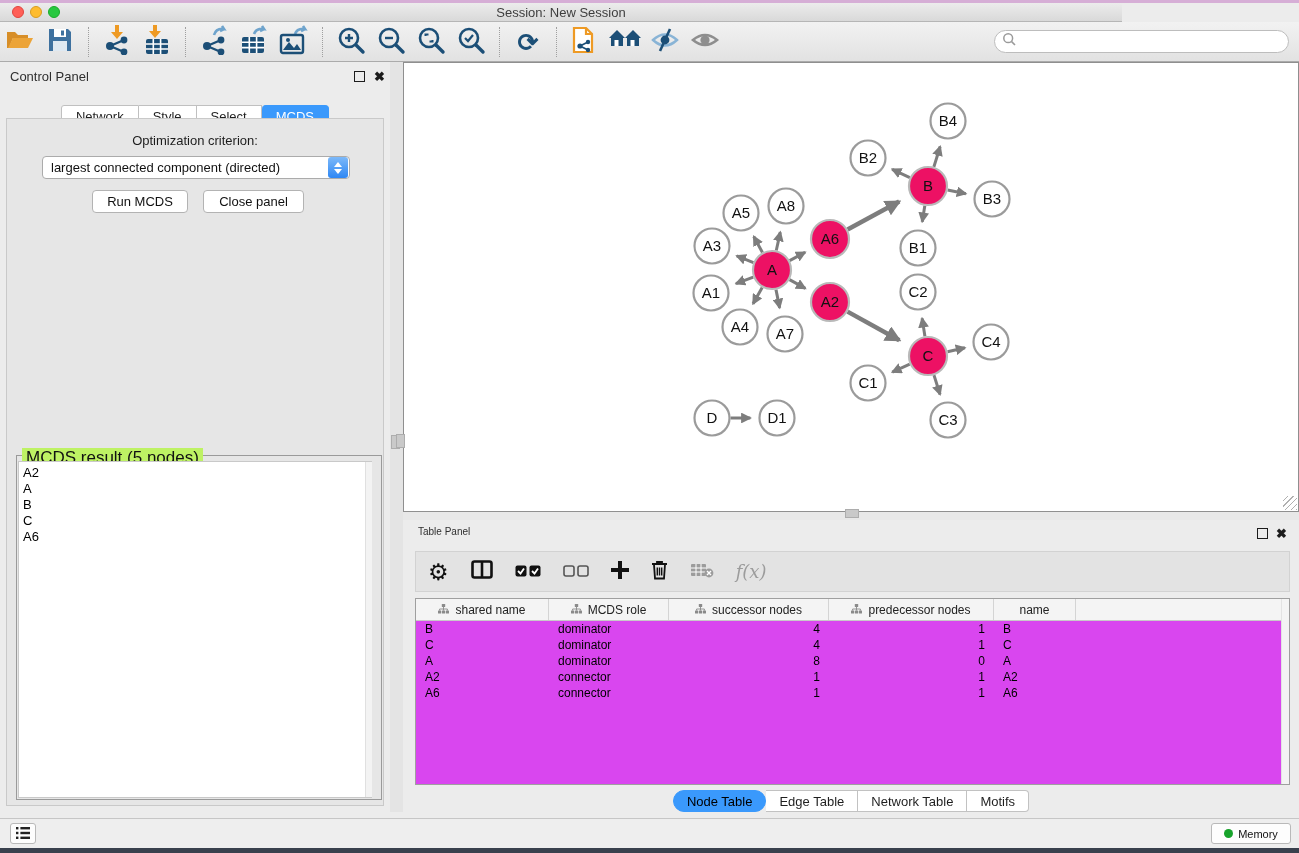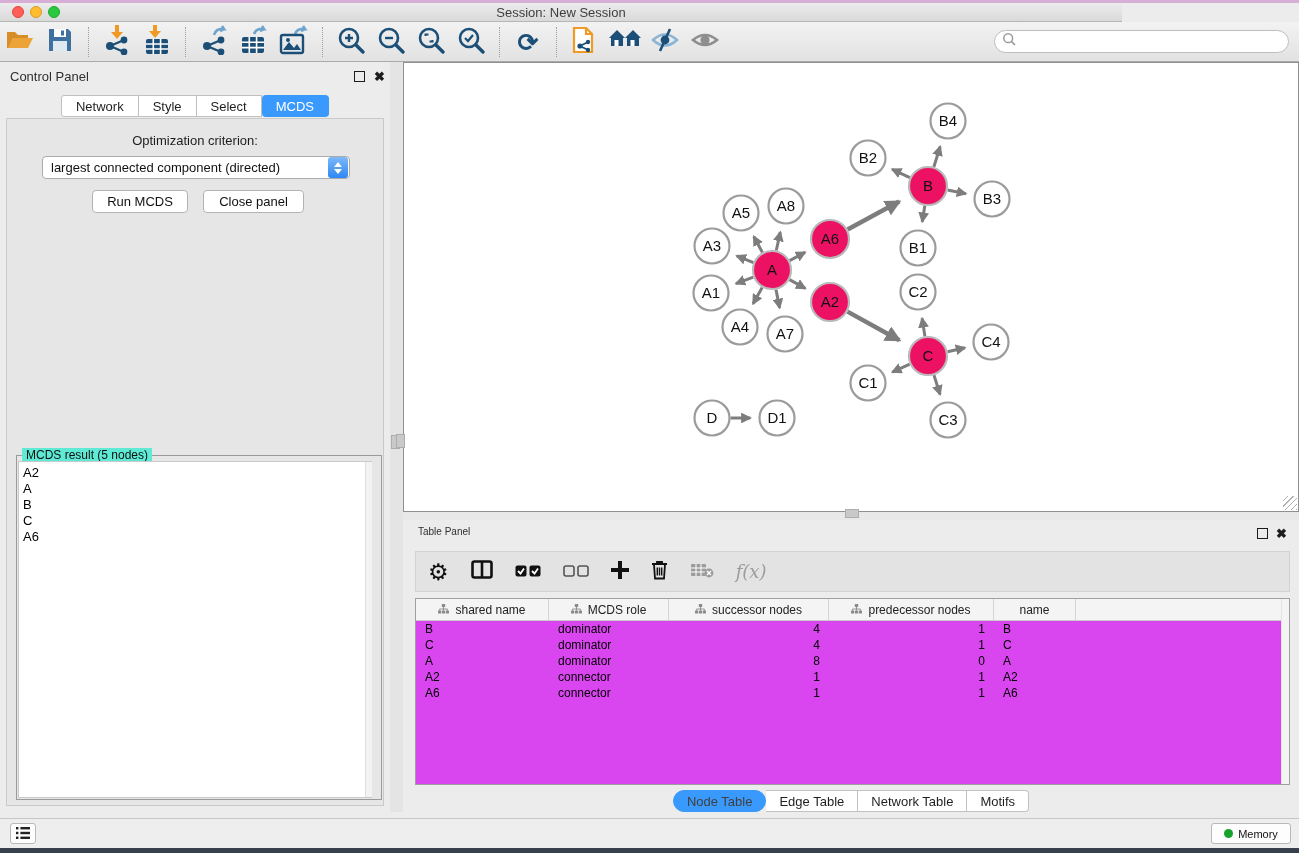--- a/index.html
+++ b/index.html
@@ -22,37 +22,37 @@
   .tb-btn { width:40px; height:34px; display:flex; align-items:center; justify-content:center; }
   .glyph-refresh { font-size:25px; font-weight:bold; color:#1c4f77; line-height:28px; }
   #search-wrap { position:absolute; right:10px; top:8px; width:295px; height:23px; background:#fff; border:1px solid #bdbdbd; border-radius:12px; display:flex; align-items:center; padding-left:7px; }
   #search-input { border:none; outline:none; flex:1; height:19px; font-size:12px; background:transparent; }
 
   
   #control-panel { left:0; top:62px; width:390px; height:750px; background:#ececec; }
   #cp-title { left:10px; top:69px; font-size:13px; color:#2f2f2f; }
   .mini-float { width:11px; height:11px; border:1.5px solid #1c1c1c; background:transparent; }
   .mini-close { font-size:13px; font-weight:bold; color:#1c1c1c; line-height:13px; }
-  #cp-tabs { left:0; top:95px; width:390px; display:flex; justify-content:center; }
+  #cp-tabs { left:0; top:105px; width:390px; display:flex; justify-content:center; }
   .cp-tab { height:22px; padding:0 14px; font-size:13px; line-height:21px; color:#1f1f1f; background:#fff; border:1px solid #c0c0c0; border-left:none; }
   .cp-tab:first-child { border-left:1px solid #c0c0c0; border-radius:3px 0 0 3px; }
   .cp-tab:last-child { border-radius:0 3px 3px 0; }
   .cp-tab.selected { background:#3a99fc; color:#fff; border-color:#3a99fc; border-radius:4px; }
   #cp-body { left:6px; top:118px; width:378px; height:688px; background:#e6e6e6; border:1px solid #c9c9c9; }
   #opt-label { left:0; top:133px; width:390px; text-align:center; font-size:13px; color:#1d1d1d; }
   #criterion-select { left:42px; top:156px; width:308px; height:23px; background:#fff; border:1px solid #ababab; border-radius:4px; display:flex; align-items:center; }
   #criterion-select .value { flex:1; font-size:13px; padding-left:8px; color:#111; white-space:nowrap; overflow:hidden; }
   #criterion-stepper { width:20px; height:21px; margin-right:1px; border-radius:3px; background:linear-gradient(#7db9f9,#2e87f4); display:flex; flex-direction:column; align-items:center; justify-content:center; gap:2px; }
   .tri-up { width:0; height:0; border-left:4px solid transparent; border-right:4px solid transparent; border-bottom:5px solid #fff; }
   .tri-down { width:0; height:0; border-left:4px solid transparent; border-right:4px solid transparent; border-top:5px solid #fff; }
   .push-btn { height:23px; background:#fff; border:1px solid #b3b3b3; border-radius:4px; font-size:13px; color:#111; display:flex; align-items:center; justify-content:center; }
   #run-btn { left:92px; top:190px; width:96px; }
   #closepanel-btn { left:203px; top:190px; width:101px; }
   #result-group { left:16px; top:455px; width:366px; height:345px; border:1px solid #9a9a9a; }
-  #result-title { left:22px; top:448px; background:#5eead4; padding:0 4px; font-size:12px; color:#111; }
+  #result-title { left:22px; top:448px; background:#bef264; padding:0 4px; font-size:17px; color:#111; }
   #result-list { left:18px; top:461px; width:354px; height:337px; background:#fff; border:1px solid #c9c9c9; overflow:hidden; padding:3px 0 0 4px; }
   #result-list .item { font-size:13px; color:#000; line-height:16px; }
   #result-scroll { left:365px; top:462px; width:7px; height:335px; background:#f3f3f3; border-left:1px solid #e0e0e0; }
   #cp-splitter { left:390px; top:62px; width:13px; height:750px; background:#e4e4e4; }
   .splitter-handle { width:9px; height:14px; background:#c9c9c9; border:1px solid #adadad; }
 
   
   #net-window { left:403px; top:62px; width:896px; height:450px; border:1px solid #8f8f8f; background:#fff; }
   #net-titlebar { left:0; top:0; width:894px; height:26px; background:linear-gradient(#ececec,#d4d4d4); border-bottom:1px solid #a5a5a5; }
   #net-titlebar .title { width:100%; text-align:center; font-size:13px; color:#2d2d2d; line-height:25px; }
@@ -71,21 +71,21 @@
   #dt-header { display:flex; height:22px; background:#f4f4f4; border-bottom:1px solid #c9c9c9; }
   .dt-hcell { display:flex; align-items:center; justify-content:center; gap:6px; font-size:12px; color:#222; border-right:1px solid #d4d4d4; }
   .dt-row { display:flex; height:16px; align-items:center; }
   .dt-cell { font-size:12px; color:#000; padding:0 9px; white-space:nowrap; }
   .dt-cell.right { text-align:right; }
   #dt-scroll { left:1281px; top:599px; width:8px; height:185px; background:#f4f4f4; border-left:1px solid #e3e3e3; }
   #tp-tabs { left:403px; top:790px; width:896px; display:flex; justify-content:center; }
   .tp-tab { height:22px; padding:0 13px; font-size:13px; line-height:21px; background:#fff; border:1px solid #c2c2c2; border-left:none; color:#1f1f1f; }
   .tp-tab:first-child { border-left:1px solid #c2c2c2; border-radius:4px 0 0 4px; }
   .tp-tab:last-child { border-radius:0 4px 4px 0; }
-  .tp-tab.selected { background:#3a99fc; color:#404040; border-color:#3a99fc; border-radius:11px; }
+  .tp-tab.selected { background:#3a99fc; color:#000000; border-color:#3a99fc; border-radius:11px; }
 
   
   #status-bar { left:0; top:818px; width:1299px; height:30px; background:#eeeeee; border-top:1px solid #c6c6c6; }
   #status-left-btn { left:10px; top:823px; width:26px; height:21px; background:#fdfdfd; border:1px solid #b9b9b9; border-radius:3px; display:flex; align-items:center; justify-content:center; }
   #memory-btn { left:1211px; top:823px; width:80px; height:21px; background:#fdfdfd; border:1px solid #b9b9b9; border-radius:3px; display:flex; align-items:center; justify-content:center; gap:5px; }
   #memory-dot { width:9px; height:9px; border-radius:50%; background:#17a32b; }
   #memory-label { font-size:11px; color:#111; }
   #desktop-strip { left:0; top:848px; width:1299px; height:5px; background:#39404d; }
 </style>
 </head>

